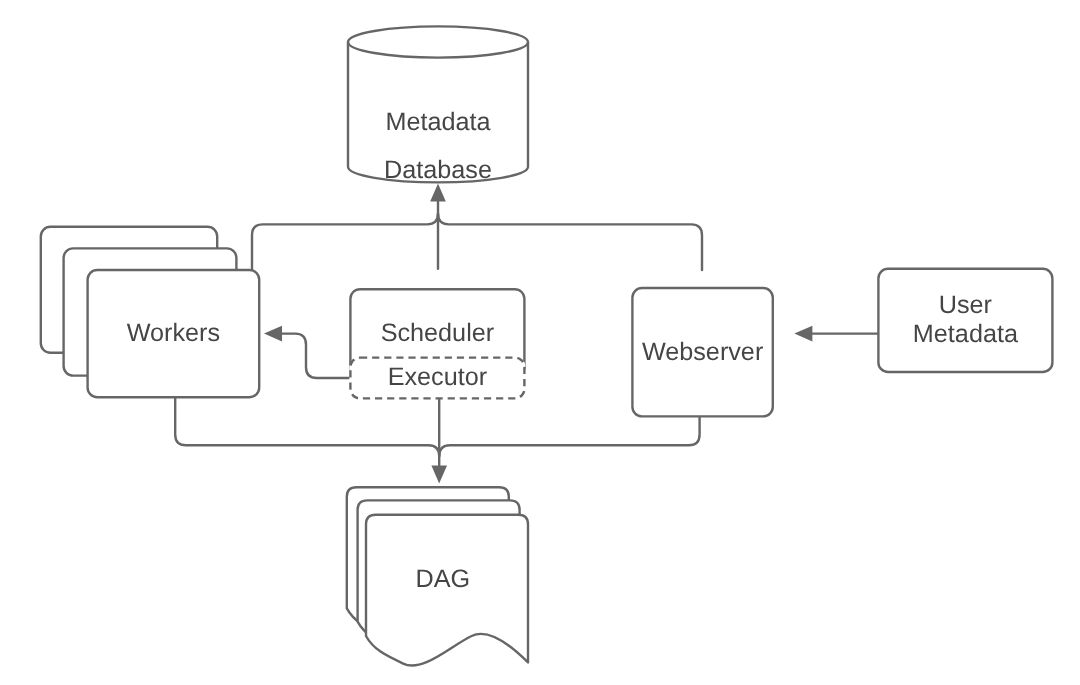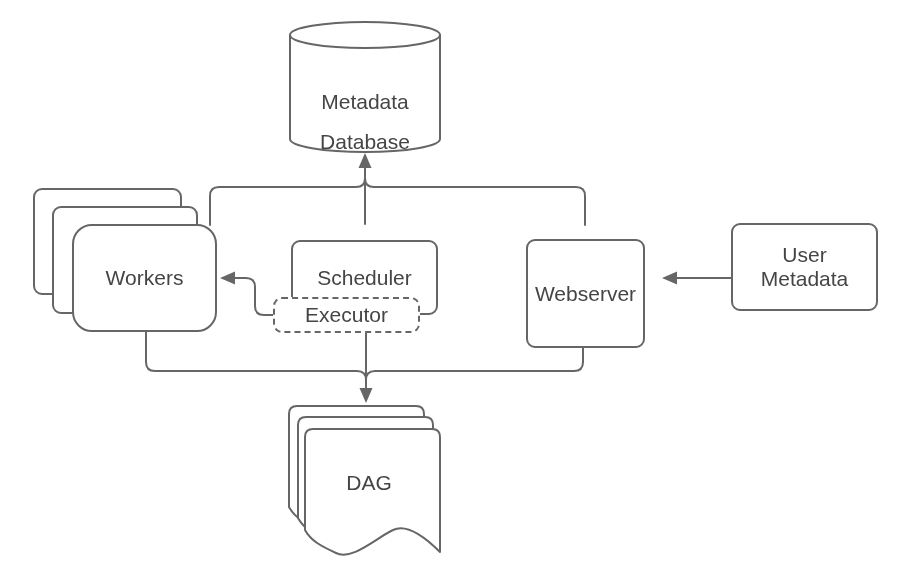--- a/index.html
+++ b/index.html
@@ -75,28 +75,28 @@
 
     <g stroke="#666666" stroke-width="2" fill="#ffffff" stroke-linejoin="round">
       <path transform="translate(-16,-23)" d="M313,429 L432,429 Q440,429 440,437 L440,552 C425,537 407,523 393,530 C376,538 352,561 336,553 C321,546 311,541 305,530 L305,437 Q305,429 313,429 Z"></path>
       <path transform="translate(-7,-12)" d="M313,429 L432,429 Q440,429 440,437 L440,552 C425,537 407,523 393,530 C376,538 352,561 336,553 C321,546 311,541 305,530 L305,437 Q305,429 313,429 Z"></path>
       <path d="M313,429 L432,429 Q440,429 440,437 L440,552 C425,537 407,523 393,530 C376,538 352,561 336,553 C321,546 311,541 305,530 L305,437 Q305,429 313,429 Z"></path>
     </g>
   </svg>
 
   <div class="node" style="left:33px; top:188px; width:149px; height:107px;"></div>
   <div class="node" style="left:52px; top:206px; width:146px; height:108px;"></div>
-  <div class="node" style="left:72px; top:224px; width:145px; height:108px;border-radius:20px;">
+  <div class="node" style="left:72px; top:224px; width:145px; height:108px;">
     <span>Workers</span>
   </div>
 
   <div class="node" style="left:291px; top:224px; width:147px; height:75px;margin-top:16px;">
     <span>Scheduler</span>
   </div>
-  <div class="node dashed" style="left:273px; top:297px; width:147px; height:36px;">
+  <div class="node dashed" style="left:291px; top:297px; width:147px; height:36px;">
     <span>Executor</span>
   </div>
 
   <div class="node" style="left:526px; top:224px; width:119px; height:109px;margin-top:15px;">
     <span>Webserver</span>
   </div>
 
   <div class="node" style="left:731px; top:223px; width:147px; height:88px;">
     <span>
       <span style="display:block">User</span>

